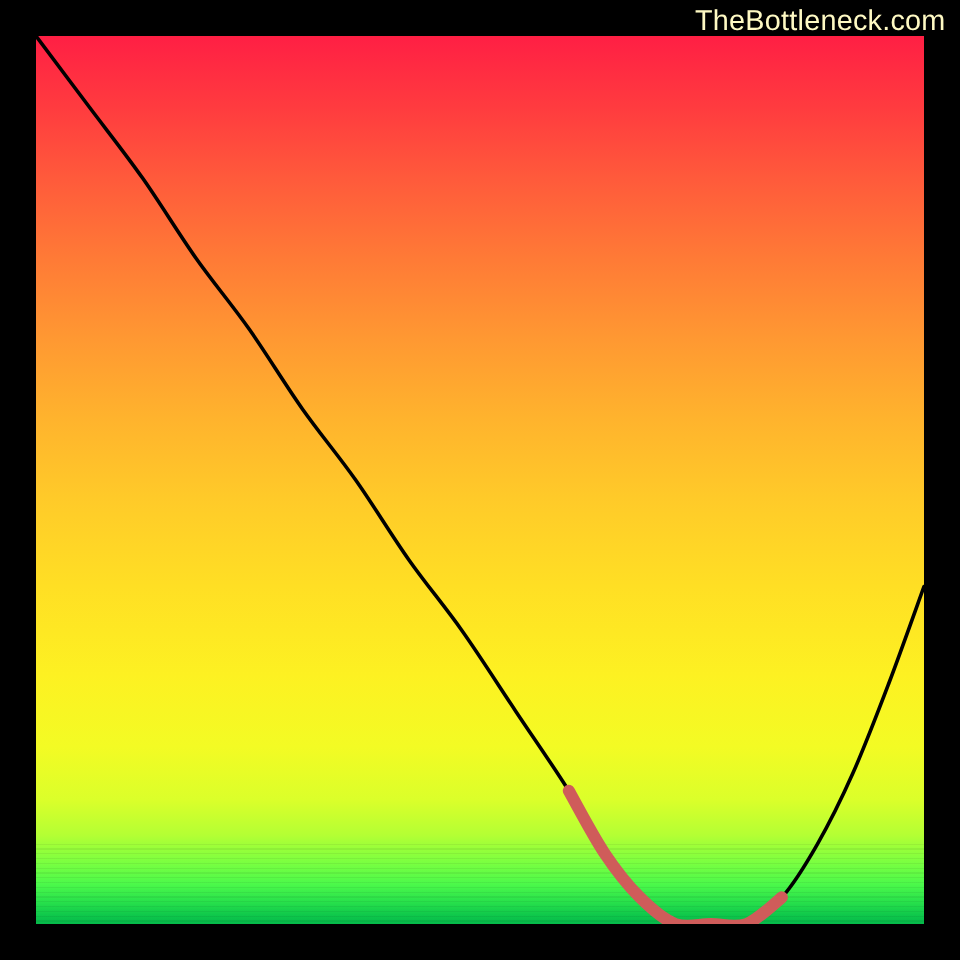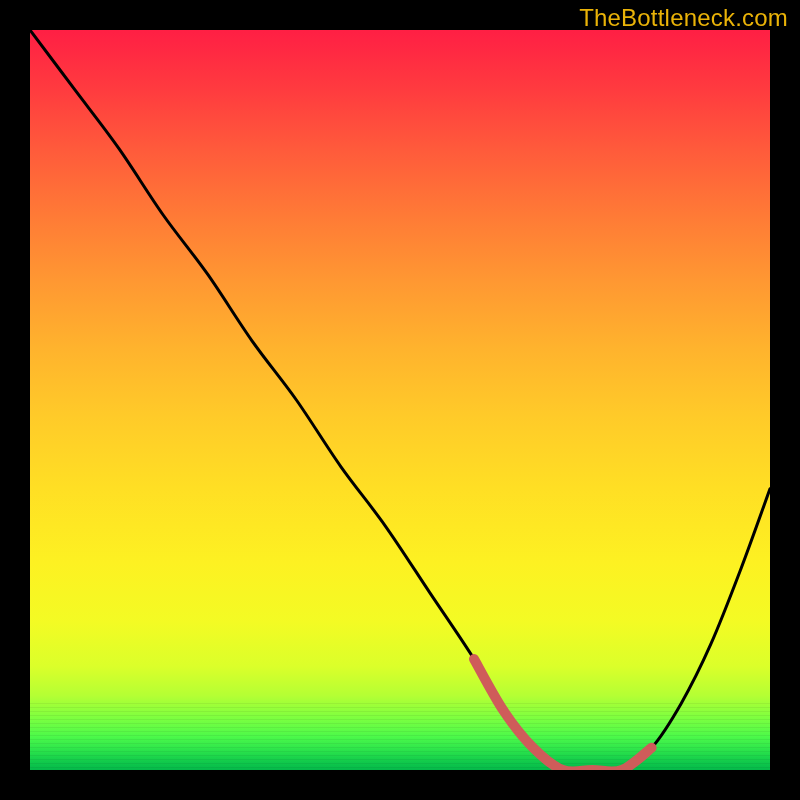--- a/index.html
+++ b/index.html
@@ -10,21 +10,21 @@
     height: 800px;
     background: #000;
   }
   .watermark {
     position: absolute;
     top: 4px;
     right: 12px;
     font-family: Arial, Helvetica, sans-serif;
     font-size: 24px;
     font-weight: 400;
-    color: #eab308;
+    color: #fef9c3;
     letter-spacing: 0.2px;
     z-index: 3;
   }
   .plot-area {
     position: absolute;
     left: 30px;
     top: 30px;
     width: 740px;
     height: 740px;
     background: linear-gradient(

